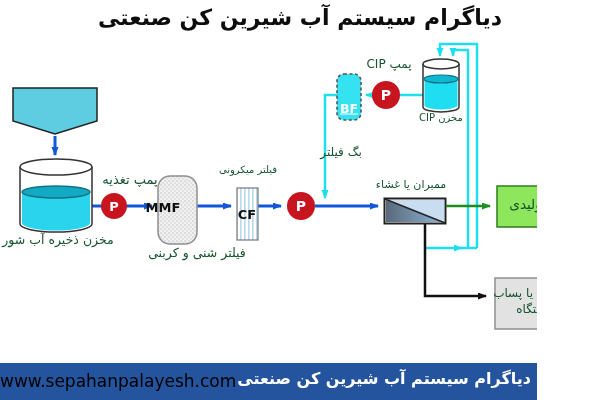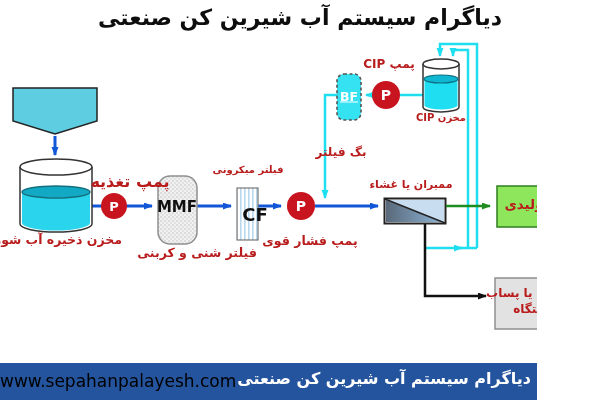--- a/index.html
+++ b/index.html
@@ -1,19 +1,19 @@
 <!DOCTYPE html>
 <html><head>
 <meta charset="utf-8">
 <style>
   html,body{margin:0;padding:0;background:#fff;}
   #stage{position:relative;width:537px;height:400px;background:#ffffff;overflow:hidden;
          font-family:"DejaVu Sans",sans-serif;}
   svg{position:absolute;left:0;top:0;}
-  .lbl{position:absolute;font-weight:bold;color:#b91c1c;white-space:nowrap;
+  .lbl{position:absolute;font-weight:normal;color:#14532d;white-space:nowrap;
        direction:rtl;text-align:center;transform:translateX(-50%);line-height:1.15;}
   .sym{position:absolute;font-weight:bold;color:#101010;white-space:nowrap;
        transform:translate(-50%,-50%);}
   .sym.white{color:#ffffff;}
   #page-title{position:absolute;left:300px;top:5px;transform:translateX(-50%);
        font-size:22px;font-weight:bold;color:#0d0d0d;direction:rtl;white-space:nowrap;}
   #footer-bar{position:absolute;left:0;top:363px;width:600px;height:37px;background:#24549e;}
   #footer-url{position:absolute;left:0;top:371px;font-size:17px;color:#000000;font-weight:normal;}
   #footer-title{position:absolute;right:6px;top:369px;font-size:16px;font-weight:bold;
        color:#fff;direction:rtl;white-space:nowrap;z-index:3;}
@@ -96,44 +96,43 @@
     <polygon points="497,186 571,186 593,206.5 571,227 497,227" fill="#8ee65c" stroke="#2f7d1e" stroke-width="1.5"></polygon>
 
     <path d="M425,224 L425,296 L486,296" stroke="#111" stroke-width="2.5" fill="none" marker-end="url(#mBlack)"></path>
     <polygon points="495,278 569,278 591,303.5 569,329 495,329" fill="#e2e2e2" stroke="#909090" stroke-width="1.5"></polygon>
   </svg>
 
   <div id="page-title">دیاگرام سیستم آب شیرین کن صنعتی</div>
 
   <div class="lbl" style="left:58px;top:233px;font-size:12.5px;">مخزن ذخیره آب شور</div>
 
-  <div class="lbl" style="left:130px;top:173px;font-size:16px;text-align:center;">پمپ تغذیه</div>
+  <div class="lbl" style="left:130px;top:173px;font-size:13px;text-align:center;">پمپ تغذیه</div>
   <div class="sym white" style="left:114px;top:206px;font-size:13px;">P</div>
 
-  <div class="sym" style="left:177px;top:207px;font-size:15px;">MMF</div>
+  <div class="sym" style="left:163px;top:207px;font-size:13px;">MMF</div>
   <div class="lbl" style="left:197px;top:246px;font-size:12.5px;">فیلتر شنی و کربنی</div>
 
   <div class="lbl" style="left:248px;top:164px;font-size:10px;">فیلتر میکرونی</div>
-  <div class="sym" style="left:255px;top:214px;font-size:18px;">CF</div>
+  <div class="sym" style="left:247px;top:214px;font-size:13px;">CF</div>
 
   <div class="sym white" style="left:301px;top:206px;font-size:14px;">P</div>
-  <div class="lbl" style="left:310px;top:234px;font-size:12.5px;">پمپ فشار قوی</div>
 
   <div class="lbl" style="left:411px;top:179px;font-size:11px;">ممبران یا غشاء</div>
 
   <div class="lbl" style="left:538px;top:197px;font-size:13.5px;">آب تولیدی</div>
 
   <div class="lbl" style="left:534px;top:287px;font-size:12px;">فاضلاب یا پساب</div>
   <div class="lbl" style="left:534px;top:303px;font-size:12px;">دستگاه</div>
 
   <div class="lbl" style="left:389px;top:58px;font-size:12px;">پمپ CIP</div>
   <div class="sym white" style="left:386px;top:95px;font-size:14px;">P</div>
   <div class="lbl" style="left:441px;top:112px;font-size:10px;">مخزن CIP</div>
 
-  <div class="sym white" style="left:349px;top:96px;font-size:12.5px;text-decoration:underline;">BF</div>
+  <div class="sym white" style="left:349px;top:108px;font-size:12.5px;text-decoration:underline;">BF</div>
   <div class="lbl" style="left:341px;top:121px;font-size:12px;margin-top:25px;">بگ فیلتر</div>
 
   <div id="footer-bar">
     
     
     
   </div>
   <div id="footer-url">www.sepahanpalayesh.com</div>
   <div id="footer-title">دیاگرام سیستم آب شیرین کن صنعتی</div>
 

